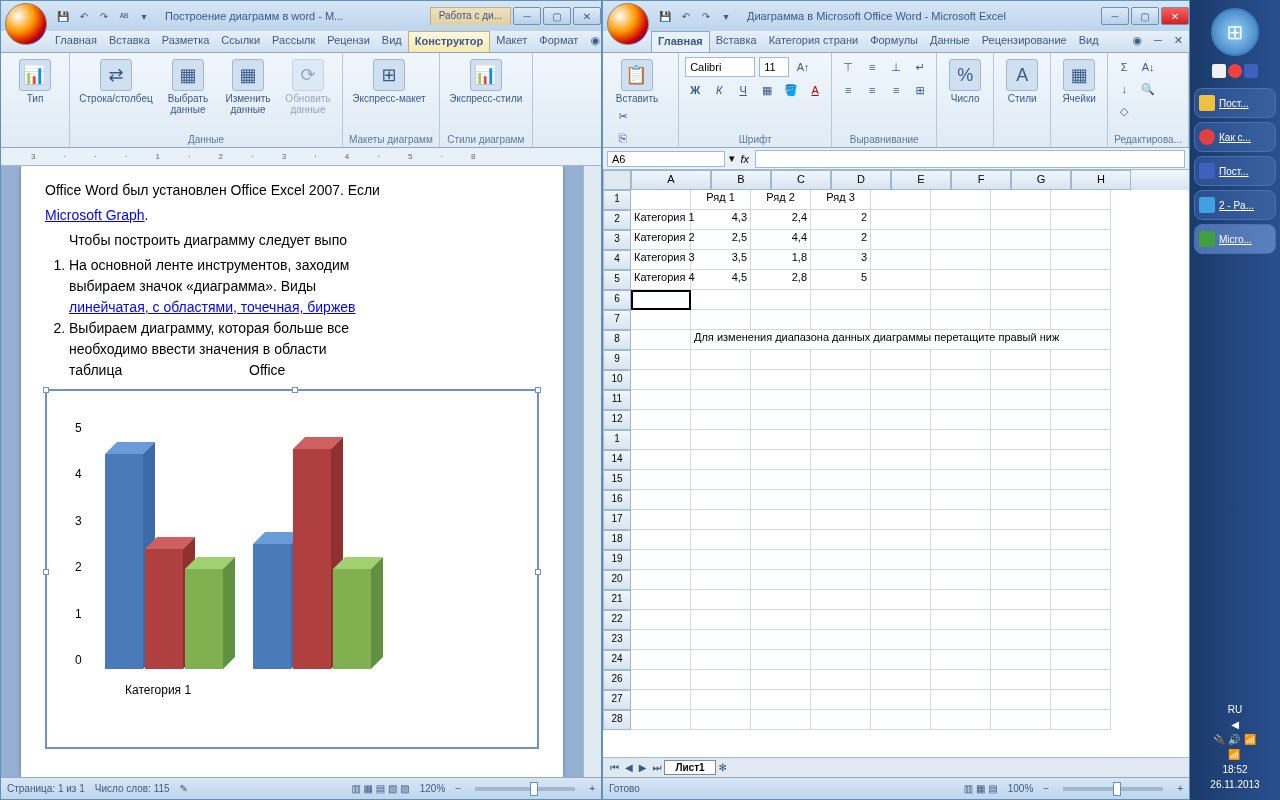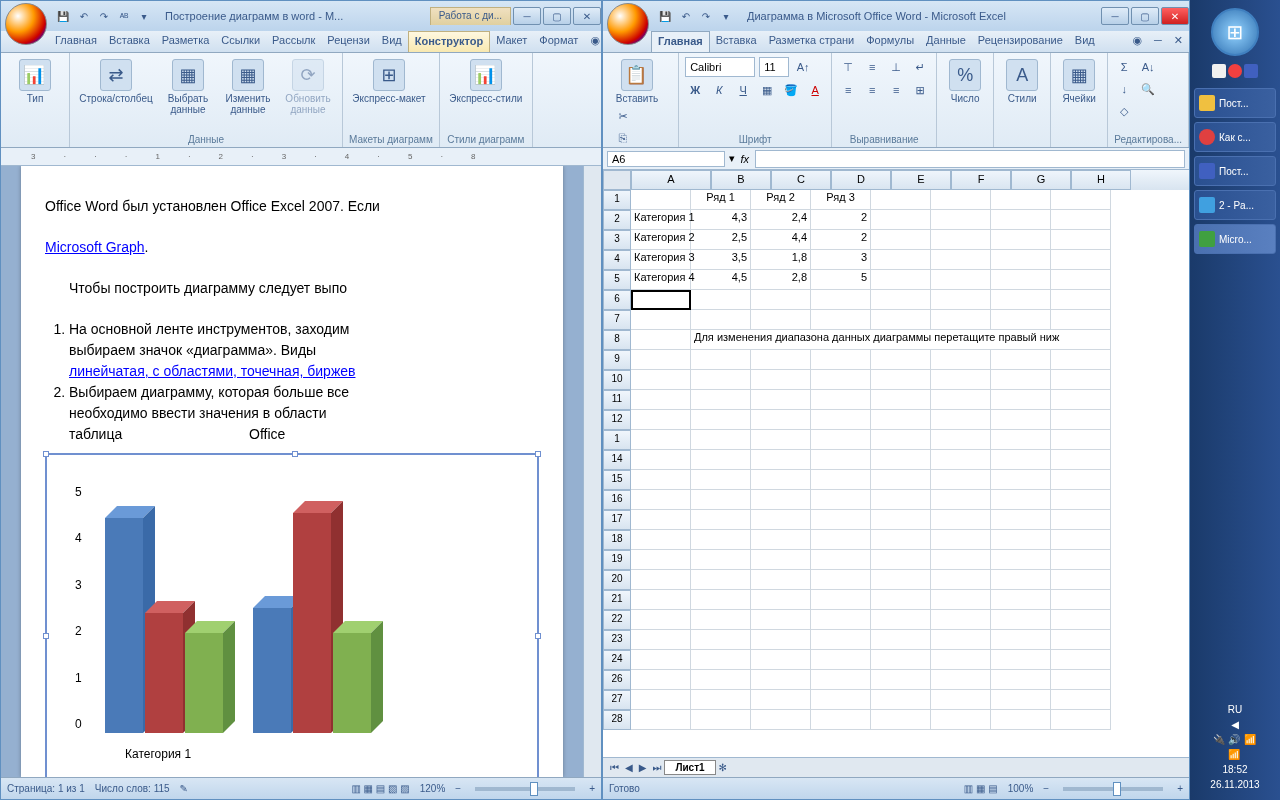--- a/index.html
+++ b/index.html
@@ -26,21 +26,21 @@
 .ribbon-group { border-right: 1px solid #b8c8d8; padding: 4px 6px 2px 6px; display: flex; flex-direction: column; }
 .ribbon-group-label { font-size: 10px; color: #5a7a9a; text-align: center; margin-top: auto; padding-top: 2px; }
 .ribbon-btn-large { display: flex; flex-direction: column; align-items: center; gap: 2px; padding: 2px; text-align: center; color: #3a5a8a; width: 56px; }
 .ribbon-btn-icon { width: 32px; height: 32px; background: #d0e0f0; border: 1px solid #a0b8d0; border-radius: 3px; display: flex; align-items: center; justify-content: center; font-size: 18px; }
 .ribbon-row { display: flex; gap: 4px; }
 .ribbon-small { width: 20px; height: 20px; font-size: 11px; color: #3a5a8a; display: flex; align-items: center; justify-content: center; }
 .combo { height: 20px; background: #fff; border: 1px solid #a0b8d0; font-size: 11px; padding: 1px 4px; display: flex; align-items: center; }
 .doc-area { flex: 1; background: #95b0d0; display: flex; overflow: hidden; position: relative; }
 .ruler-h { height: 18px; background: #e8f0f8; border-bottom: 1px solid #a0b8d0; font-size: 8px; color: #666; padding-left: 30px; display: flex; align-items: center; gap: 28px; }
 .page { background: #fff; margin: 0 20px; flex: 1; padding: 10px 24px; box-shadow: 0 0 4px rgba(0,0,0,0.3); font-size: 14px; color: #000; line-height: 1.5; overflow: hidden; }
-.page p { margin: 20px 0; text-align: justify; }
+.page p { margin: 4px 0; text-align: justify; }
 .page a { color: #00f; text-decoration: underline; }
 .num-list { padding-left: 24px; }
 .chart-box { border: 2px solid #7090d0; margin-top: 8px; padding: 8px; height: 360px; position: relative; background: #fff; }
 .chart-handle { width: 6px; height: 6px; background: #fff; border: 1px solid #7090d0; position: absolute; }
 .chart-handle.tl { top: -4px; left: -4px; } .chart-handle.tm { top: -4px; left: 50%; } .chart-handle.tr { top: -4px; right: -4px; }
 .chart-handle.ml { top: 50%; left: -4px; } .chart-handle.mr { top: 50%; right: -4px; }
 .chart-3d { position: relative; height: 280px; margin: 20px 20px 0 50px; }
 .y-axis { position: absolute; left: -30px; top: 0; height: 250px; display: flex; flex-direction: column-reverse; justify-content: space-between; font-size: 12px; }
 .bars { position: absolute; bottom: 30px; left: 0; display: flex; gap: 30px; align-items: flex-end; height: 250px; }
 .bar-group { display: flex; gap: 2px; align-items: flex-end; }
@@ -69,21 +69,21 @@
 .row-h { width: 28px; background: linear-gradient(#f0f6fc,#d8e4f0); border: 1px solid #a0b8d0; text-align: center; font-size: 10px; padding-top: 2px; }
 .cell { width: 60px; border-right: 1px solid #d0d8e0; border-bottom: 1px solid #d0d8e0; padding: 1px 3px; text-align: right; white-space: nowrap; }
 .cell:first-of-type { width: 80px; text-align: left; }
 .cell.header-cell { font-weight: normal; text-align: center; }
 .cell.selected { border: 2px solid #000; }
 .sheet-tabs { height: 20px; background: #e0e8f0; display: flex; align-items: center; font-size: 10px; padding: 0 4px; border-top: 1px solid #a0b8d0; }
 .sheet-tab { background: #fff; border: 1px solid #888; padding: 1px 10px; font-weight: bold; }
 .nav-btn { padding: 0 3px; color: #3a5a8a; }
 .taskbar { width: 90px; height: 800px; background: linear-gradient(90deg,#1a3a6a,#2a5090); display: flex; flex-direction: column; padding: 4px; gap: 4px; font-size: 10px; color: #fff; }
 .start-btn { width: 48px; height: 48px; border-radius: 50%; background: radial-gradient(circle,#80c0f0 20%,#3070b0); border: 2px solid #4080c0; margin: 4px auto; display: flex; align-items: center; justify-content: center; font-size: 20px; }
-.tb-item { height: 30px; background: linear-gradient(90deg,#2a5090,#3a60a0); border: 1px solid #4a70b0; border-radius: 3px; display: flex; align-items: center; padding: 2px 4px; gap: 4px; overflow: hidden; white-space: nowrap; }
+.tb-item { height: 30px; background: linear-gradient(90deg,#2a5090,#3a60a0); border: 1px solid #4a70b0; border-radius: 8px; display: flex; align-items: center; padding: 2px 4px; gap: 4px; overflow: hidden; white-space: nowrap; text-decoration: underline; }
 .tb-item.active { background: linear-gradient(90deg,#4a70b0,#5a80c0); }
 .tb-icon { width: 16px; height: 16px; background: #f0f0f0; border-radius: 2px; flex-shrink: 0; }
 .tray { margin-top: auto; display: flex; flex-direction: column; align-items: center; gap: 4px; font-size: 10px; padding: 6px 0; }
 </style>
 </head>
 <body>
 
 <div class="desktop">
 
   <div class="window word-window">
@@ -277,21 +277,21 @@
       <div class="title-text">Диаграмма в Microsoft Office Word - Microsoft Excel</div>
       <div class="win-controls">
         <div class="win-btn">─</div>
         <div class="win-btn">▢</div>
         <div class="win-btn excel-close">✕</div>
       </div>
     </div>
     <div class="tabs">
       <div class="tab excel-active">Главная</div>
       <div class="tab">Вставка</div>
-      <div class="tab">Разметка страни</div>
+      <div class="tab">Категория страни</div>
       <div class="tab">Формулы</div>
       <div class="tab">Данные</div>
       <div class="tab">Рецензирование</div>
       <div class="tab">Вид</div>
       <div class="tab" style="margin-left:auto;">◉</div>
       <div class="tab">─</div>
       <div class="tab">✕</div>
     </div>
     <div class="ribbon">
       <div class="ribbon-group">

